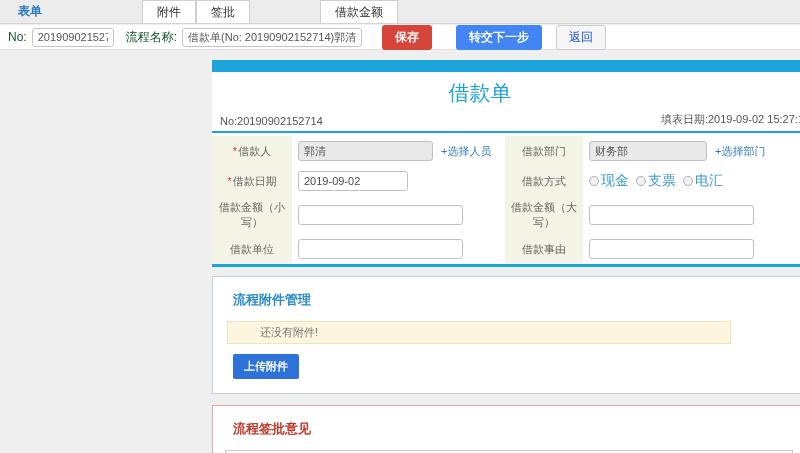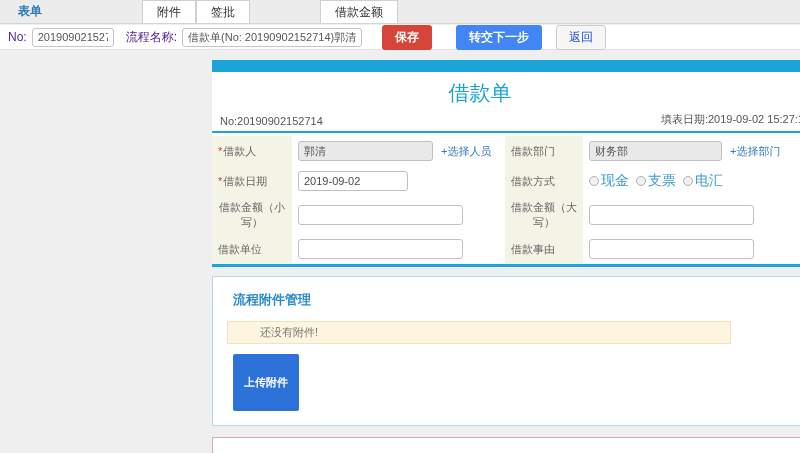--- a/index.html
+++ b/index.html
@@ -14,59 +14,59 @@
   .tabbar { position:absolute; top:0; left:0; width:800px; height:24px;
     background:#ececec; border-bottom:1px solid #d4d4d4; display:flex; align-items:stretch; }
   .tab { display:flex; align-items:center; padding:0 14px; font-size:12px; color:#333; cursor:pointer; }
   .tab.active { color:#2a7ab8; font-weight:bold; margin-left:4px; }
   .tab.box { background:#fff; border:1px solid #cfcfcf; border-bottom:none; }
   .ml86 { margin-left:86px; } .ml48 { } .ml70 { margin-left:70px; }
   
   .actionbar { position:absolute; top:25px; left:0; width:800px; height:25px;
     background:#fff; border-bottom:1px solid #e2e2e2;
     display:flex; align-items:center; padding-left:8px; }
-  .actionbar label { font-size:12px; color:#4c1d95; margin-right:5px; white-space:nowrap; }
+  .actionbar label { font-size:12px; color:#14532d; margin-right:5px; white-space:nowrap; }
   .tinput { height:19px; border:1px solid #c5c5c5; border-radius:3px; padding:0 5px;
     font-size:11px; color:#555; font-family:inherit; }
   .no-input { width:82px; margin-right:12px; }
   .pname-input { width:180px; }
   .btn { font-size:12px; padding:3px 12px; border-radius:3px; border:1px solid transparent;
     cursor:pointer; font-family:inherit; white-space:nowrap; }
   .btn-save { background:#d6453a; color:#fff; font-weight:bold; margin-left:20px; }
   .btn-next { background:#4285f4; color:#fff; font-weight:bold; margin-left:24px; }
   .btn-back { background:#f6f6f6; border-color:#ccc; color:#1d4ed8; margin-left:14px; }
   
   .main { position:absolute; left:212px; top:60px; width:596px; }
   .card { background:#fff; }
   .bluebar { height:12px; background:#1ba4d8; }
   .form-title { text-align:center; color:#1ba4d8; font-size:21px; padding:7px 60px 3px 0; }
   .norow { display:flex; justify-content:space-between; align-items:flex-end;
     padding:2px 4px 4px 8px; font-size:11px; color:#555; border-bottom:2px solid #1ba4d8; }
   .fgrid { display:grid; grid-template-columns:80px 213px 78px 225px;
     margin-top:3px; border-bottom:3px solid #1ba4d8; }
-  .flabel { background:#f3f3e6; display:flex; align-items:center; 
+  .flabel { background:#f3f3e6; display:flex; align-items:center; justify-content:center;
     text-align:center; font-size:11px; color:#666; padding:4px 6px; min-height:30px; }
   .ffield { display:flex; align-items:center; gap:8px; padding:4px 6px; min-height:30px; background:#fff; }
   .req { color:#d43a2f; margin-right:1px; }
   .finput { height:20px; border:1px solid #c0c0c0; border-radius:3px;
     font-size:11px; padding:7px 5px; color:#4a4a4a; font-family:inherit; }
   .finput[disabled] { background:#e9e9e9; color:#555; }
-  .w135{width:135px} .w110{width:110px} .w165{width:165px} .w130{width:133px}
+  .w135{width:135px} .w110{width:110px} .w165{width:165px} .w130{width:118px}
   .flink { color:#337ab7; font-size:11px; text-decoration:none; cursor:pointer; white-space:nowrap; }
   .radios { display:flex; align-items:center; gap:7px; font-size:14px; color:#3b9ac9; }
   .radio-opt { display:flex; align-items:center; cursor:pointer; }
   .radio-circle { width:10px; height:10px; border-radius:50%; border:1px solid #b0b0b0;
     background:#f1f1f1; display:inline-block; margin-right:2px; }
   
   .card-attach { margin-top:9px; border:1px solid #b9d7e8; padding:10px 12px 14px; }
   .sec-head-blue { color:#2a8bc9; font-weight:bold; font-size:13px; margin:4px 0 12px 8px; }
   .alert { background:#fdf5dd; border:1px solid #efe3c3; height:23px; line-height:21px;
     padding-left:32px; font-size:11px; color:#777; margin:0 64px 0 2px; }
   .btn-upload { margin:10px 0 0 8px; background:#2d72d9; color:#fff; font-size:11px;
-    font-weight:bold; padding:21px 11px; border:none; border-radius:2px; cursor:pointer; font-family:inherit; }
+    font-weight:bold; padding:5px 11px; border:none; border-radius:2px; cursor:pointer; font-family:inherit; }
   
   .card-approve { margin-top:11px; border:1px solid #dcaaaa; padding:10px 14px 0 12px; height:130px; }
   .sec-head-red { color:#c0392b; font-weight:bold; font-size:13px; margin:4px 0 12px 8px; }
   .editor { border:1px solid #c9c9c9; }
   .ed-toolbar { display:flex; align-items:center; gap:7px; padding:0 8px;
     height:24px; background:#fcfcfc; border-bottom:1px solid #e4e4e4; }
 </style>
 </head>
 <body>
 

